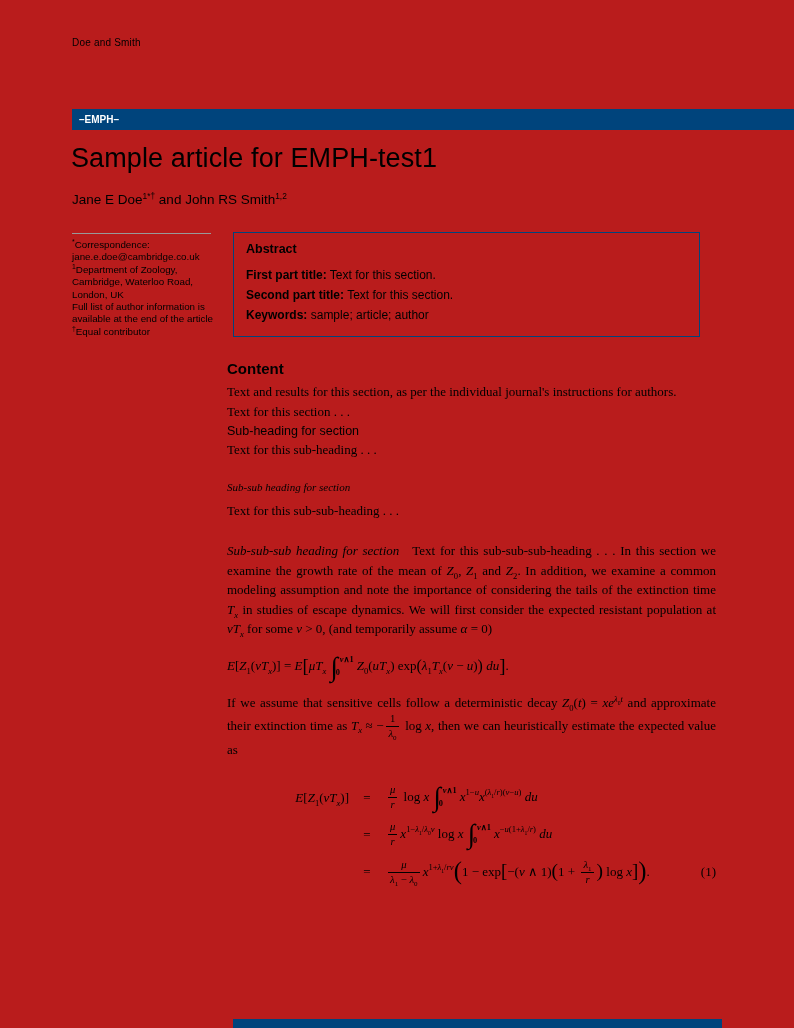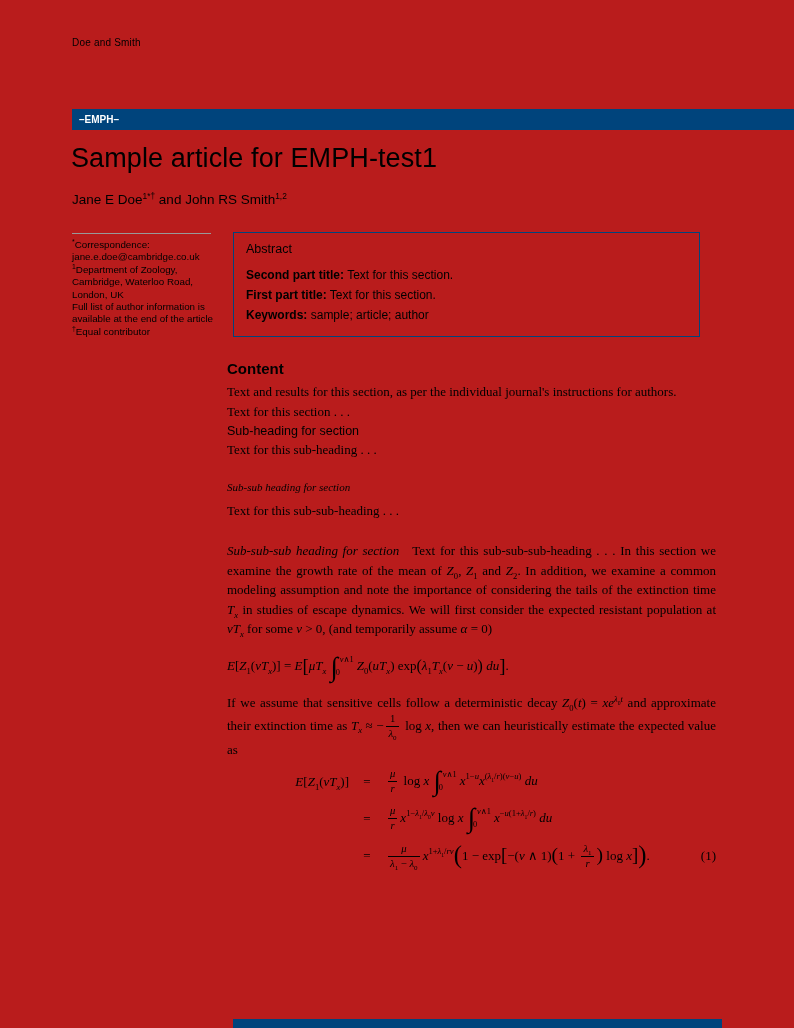--- a/index.html
+++ b/index.html
@@ -42,21 +42,21 @@
     position: absolute; left: 72px; top: 239px; width: 152px;
     font-size: 9.8px; line-height: 12.4px;
   }
   .sidebar sup { font-size: 0.7em; }
 
   .abstract-box {
     position: absolute; left: 233px; top: 232px; width: 467px;
     border: 1px solid #00447c; box-sizing: border-box;
     padding: 9px 12px 11px;
   }
-  .abs-heading { font-size: 12.5px; font-weight: normal; margin: 0 0 9px; }
+  .abs-heading { font-size: 12.5px; font-weight: bold; margin: 0 0 9px; }
   .abs-line { margin: 0; font-size: 12px; line-height: 20px; }
   .abs-label { font-weight: bold; }
 
   .main { position: absolute; left: 227px; top: 360px; width: 489px; }
   .main h2 { margin: 0 0 5px; font-size: 15px; font-weight: bold; }
   .mt { margin-top: 27px !important; }
   .body {
     margin: 0; font-family: "Liberation Serif", serif;
     font-size: 13px; line-height: 19.5px;
   }
@@ -77,30 +77,30 @@
   .frac {
     display: inline-block; vertical-align: middle; text-align: center;
     line-height: 1.15; margin: 0 3px;
   }
   .frac .num { display: block; font-size: 0.82em; padding: 0 2px 1px; border-bottom: 1px solid #000; }
   .frac .den { display: block; font-size: 0.82em; padding: 1px 2px 0; }
   .intw { display: inline-flex; align-items: center; vertical-align: middle; margin: 0 3px 0 4px; }
   .int { font-size: 2.1em; line-height: 0.9; font-style: normal; }
   .lims {
     display: inline-flex; flex-direction: column; justify-content: space-between;
-    height: 2.6em; font-size: 0.64em; line-height: 1; padding-left: 2px;
+    height: 2.6em; font-size: 0.64em; line-height: 1; padding-left: 2px; font-weight: bold;
   }
   .lims .ll { transform: translateX(-4px); }
   .bp  { font-size: 1.22em; vertical-align: -0.05em; }
   .bp2 { font-size: 1.5em;  vertical-align: -0.1em; }
   .bp3 { font-size: 1.9em;  vertical-align: -0.14em; }
   .br2 { font-size: 1.45em; vertical-align: -0.09em; }
 
   .displayeq { margin: 16px 0 14px; text-align: left; }
-  .eqalign { position: relative; margin-top: 6px; }
+  .eqalign { position: relative; margin-top: 22px; }
   .eqrow { display: flex; align-items: center; margin: 5px 0; min-height: 32px; }
   .eql { flex: 0 0 122px; text-align: right; }
   .eqrel { flex: 0 0 36px; text-align: center; }
   .eqrhs { flex: 0 1 auto; }
   .eqno { margin-left: auto; padding-left: 8px; }
 
   .footer-bar {
     position: absolute; left: 233px; top: 1019px;
     width: 489px; height: 9px; background: #00447c;
   }
@@ -129,25 +129,25 @@
     <div>Cambridge, Waterloo Road,</div>
     <div>London, UK</div>
     <div>Full list of author information is</div>
     <div>available at the end of the article</div>
     <div><sup>†</sup>Equal contributor</div>
   </div>
 
   <div class="abstract-box">
     <div class="abs-heading">Abstract</div>
     <p class="abs-line">
+      <span class="abs-label">First part title:</span>
+      <span>Text for this section.</span>
+    </p>
+    <p class="abs-line">
       <span class="abs-label">Second part title:</span>
-      <span>Text for this section.</span>
-    </p>
-    <p class="abs-line">
-      <span class="abs-label">First part title:</span>
       <span>Text for this section.</span>
     </p>
     <p class="abs-line">
       <span class="abs-label">Keywords:</span>
       <span>sample; article; author</span>
     </p>
   </div>
 
   <div class="main">
 

